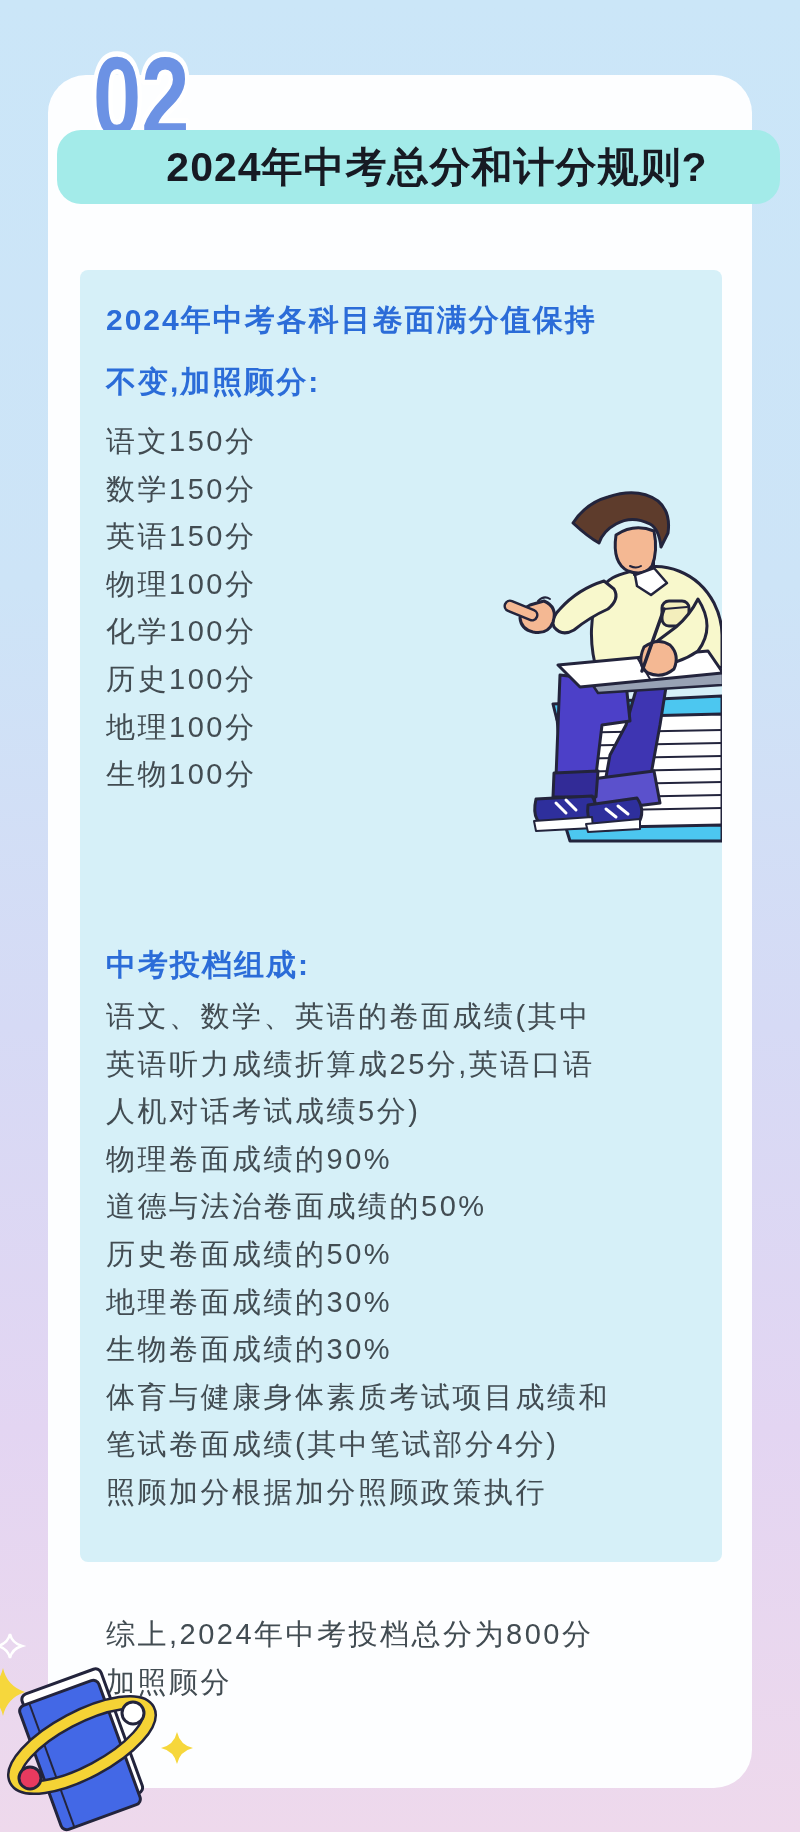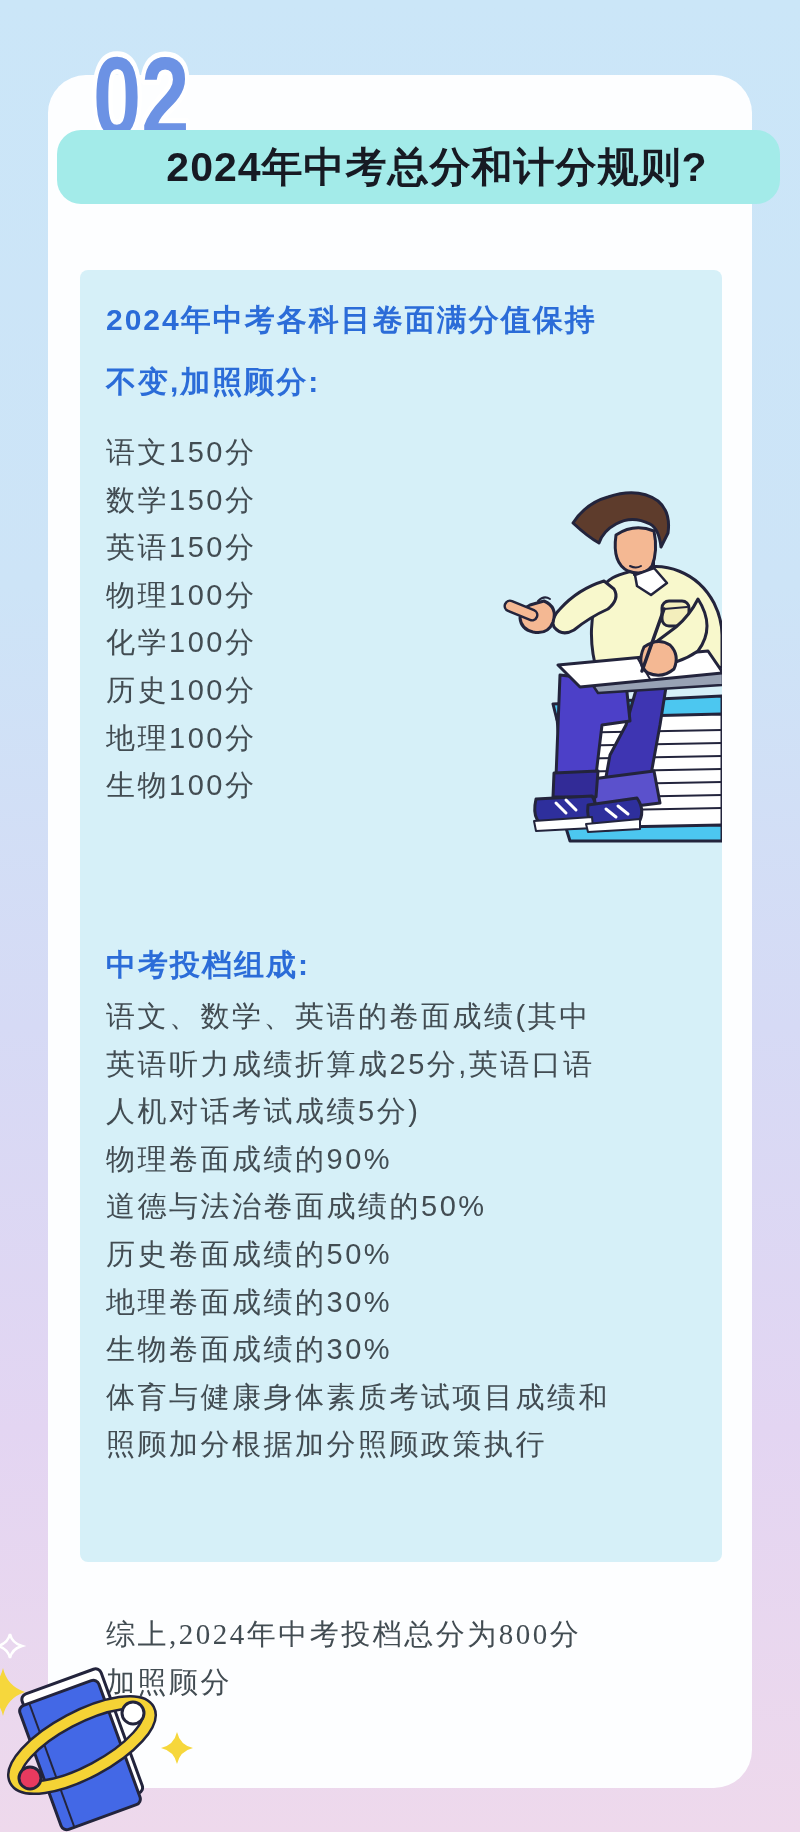--- a/index.html
+++ b/index.html
@@ -48,21 +48,21 @@
 <div class="header-bar">
   <div class="header-title">2024年中考总分和计分规则?</div>
 </div>
 
 <div class="inner">
   <div class="blue-heading" style="top:19px;">
     <div>2024年中考各科目卷面满分值保持</div>
     <div>不变,加照顾分:</div>
   </div>
 
-  <div class="body-block" style="top:159px;">
+  <div class="body-block" style="top:148px;">
     <div>语文150分</div>
     <div>数学150分</div>
     <div>英语150分</div>
     <div>物理100分</div>
     <div>化学100分</div>
     <div>历史100分</div>
     <div>地理100分</div>
     <div>生物100分</div>
   </div>
 
@@ -71,24 +71,25 @@
   <div class="body-block" style="top:723px;">
     <div>语文、数学、英语的卷面成绩(其中</div>
     <div>英语听力成绩折算成25分,英语口语</div>
     <div>人机对话考试成绩5分)</div>
     <div>物理卷面成绩的90%</div>
     <div>道德与法治卷面成绩的50%</div>
     <div>历史卷面成绩的50%</div>
     <div>地理卷面成绩的30%</div>
     <div>生物卷面成绩的30%</div>
     <div>体育与健康身体素质考试项目成绩和</div>
+    <div>笔试卷面成绩(其中笔试部分4分)</div>
     <div>照顾加分根据加分照顾政策执行</div>
   </div>
 
-  <div class="body-block" style="top:1341px;font-family:Liberation Serif, serif;">
+  <div class="body-block" style="top:1341px;">
     <div>综上,2024年中考投档总分为800分</div>
     <div>加照顾分</div>
   </div>
 </div>
 
 <svg class="illu" viewBox="0 0 282 420" xmlns="http://www.w3.org/2000/svg">
   <g stroke="#23243c" stroke-width="3" stroke-linejoin="round" stroke-linecap="round">
 
     <g>
       <polygon points="113,279 282,271 282,291 117,295" fill="#4cc7f0"></polygon>

